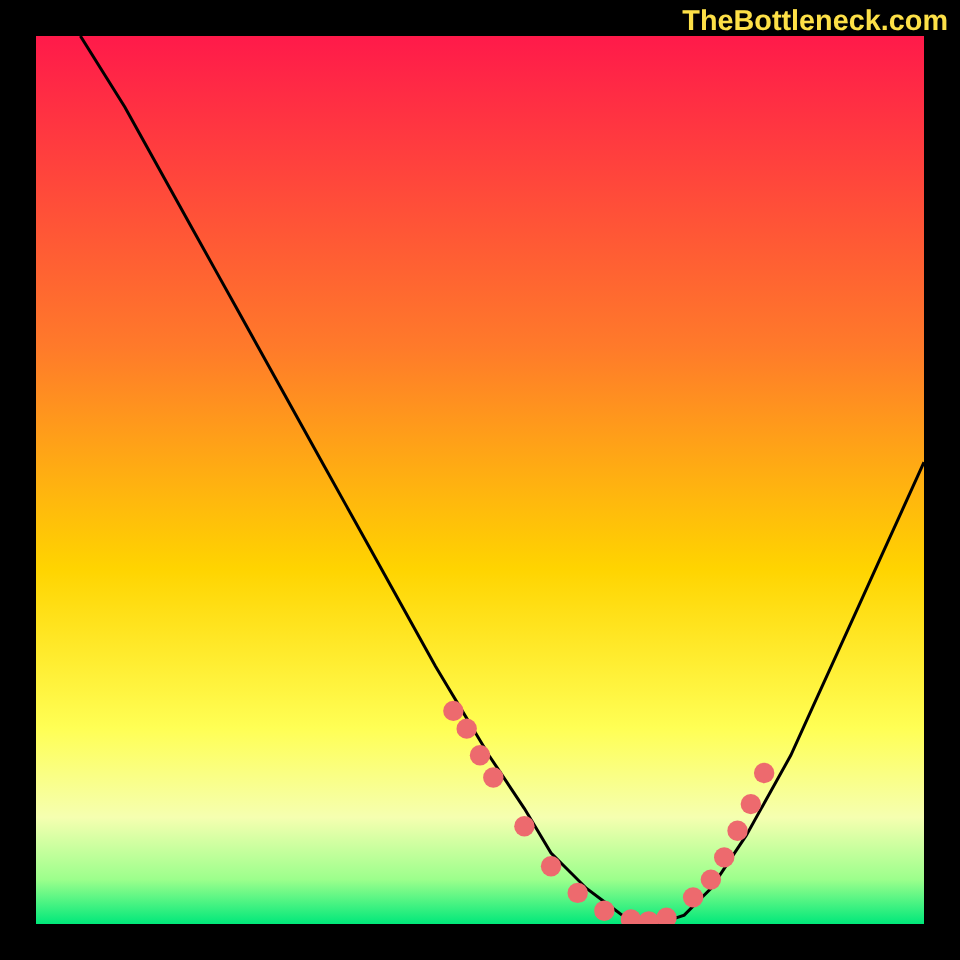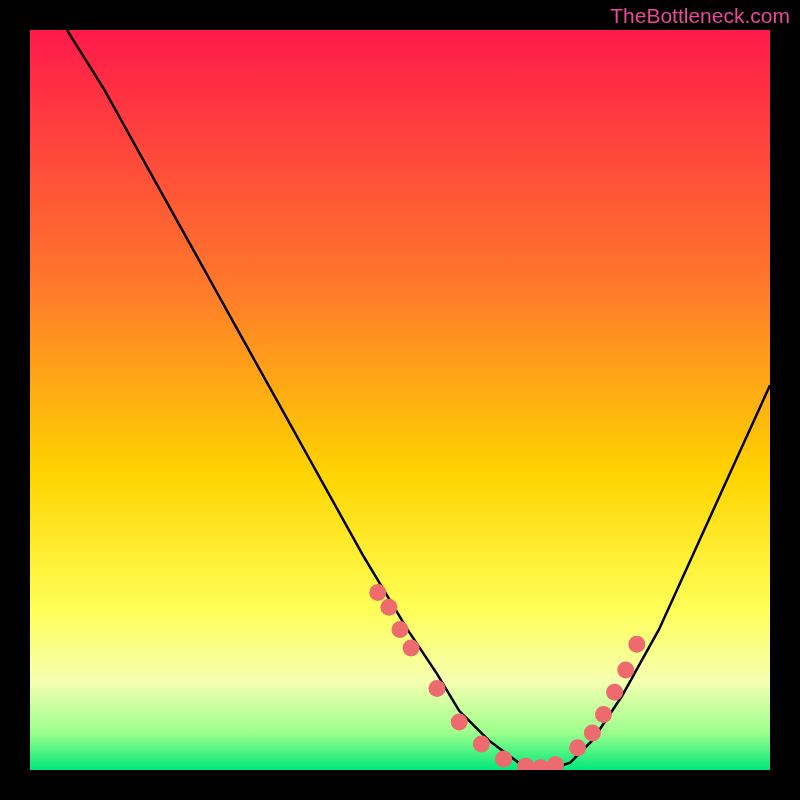--- a/index.html
+++ b/index.html
@@ -14,23 +14,23 @@
   .container {
     position: relative;
     width: 800px;
     height: 800px;
     background: #000;
   }
   .watermark {
     position: absolute;
     top: 4px;
     right: 10px;
-    color: #ec4899;
-    font-size: 21px;
-    font-weight: 400;
+    color: #fde047;
+    font-size: 24px;
+    font-weight: 700;
     z-index: 10;
   }
   .plot-area {
     position: absolute;
     left: 30px;
     top: 30px;
     width: 740px;
     height: 740px;
   }
   svg {

